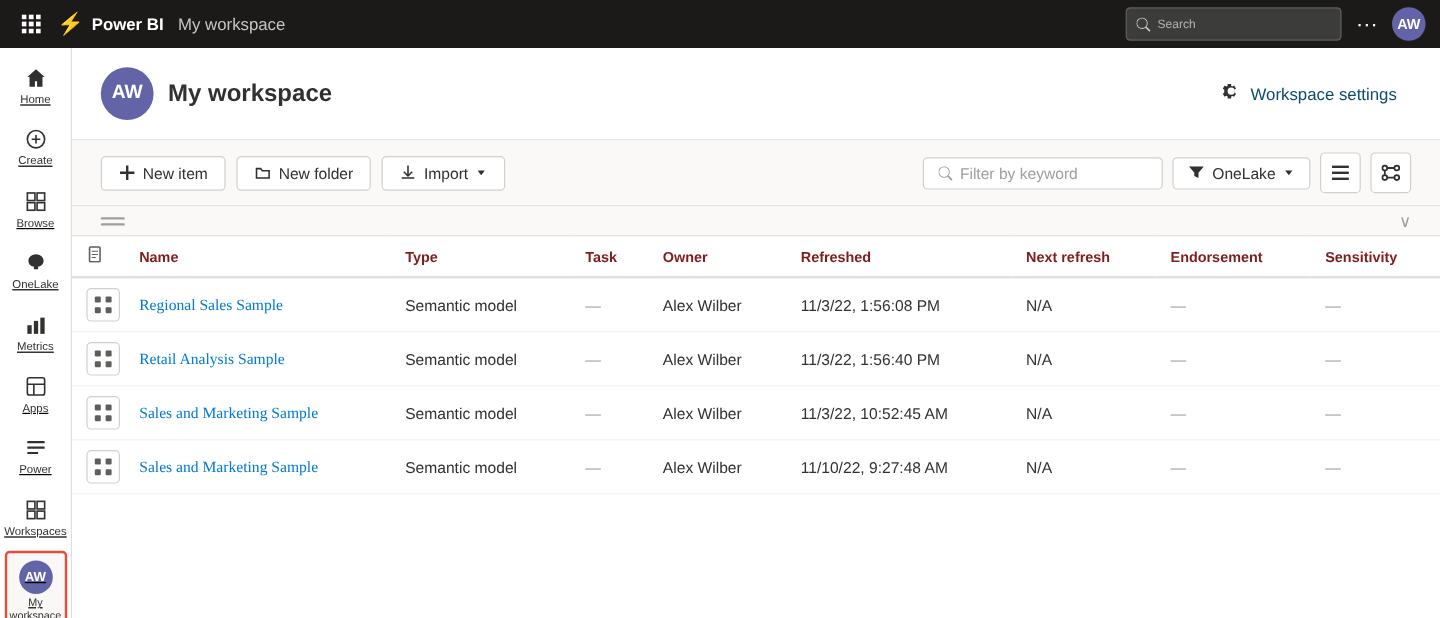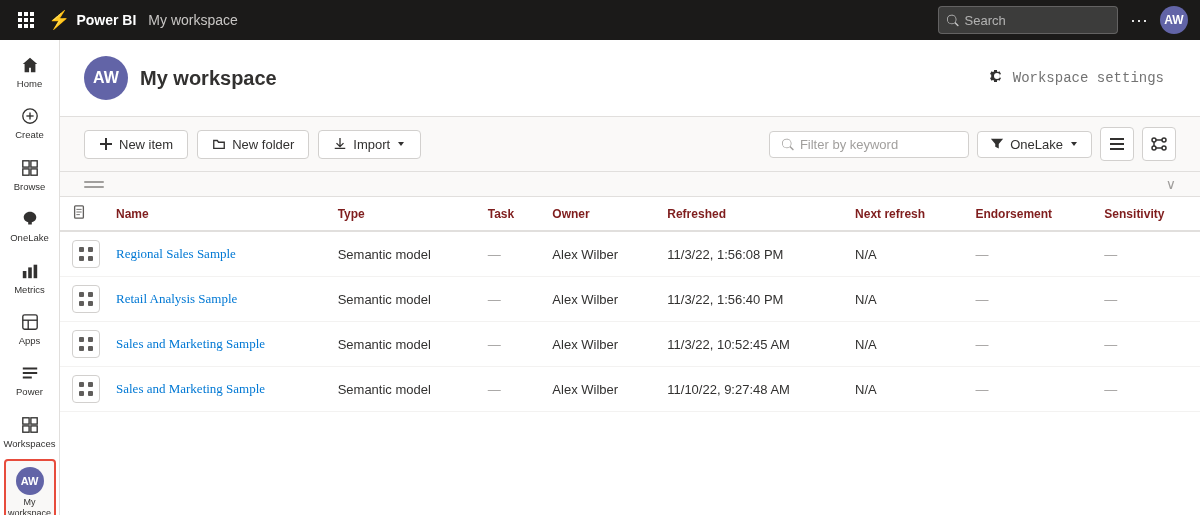--- a/index.html
+++ b/index.html
@@ -52,21 +52,21 @@
       padding: 0 8px;
       gap: 6px;
       color: rgba(255,255,255,0.7);
       cursor: text;
     }
     .search-box input {
       background: transparent;
       border: none;
       outline: none;
       color: rgba(255,255,255,0.9);
-      font-size: 13px;
+      font-size: 10px;
       width: 100%;
     }
     .search-box input::placeholder { color: rgba(255,255,255,0.6); }
     .top-nav .dots-btn {
       color: white;
       background: transparent;
       border: none;
       cursor: pointer;
       font-size: 18px;
       padding: 4px;
@@ -90,20 +90,21 @@
     
     .sidebar {
       width: 60px;
       background: #ffffff;
       border-right: 1px solid #e1dfdd;
       display: flex;
       flex-direction: column;
       align-items: center;
       padding-top: 8px;
       gap: 4px;
+      text-decoration: underline;
     }
     .sidebar-item {
       display: flex;
       flex-direction: column;
       align-items: center;
       justify-content: center;
       width: 52px;
       padding: 6px 4px;
       border-radius: 4px;
       cursor: pointer;
@@ -165,25 +166,24 @@
       color: #323130;
       flex: 1;
     }
     .workspace-settings-btn {
       display: flex;
       align-items: center;
       gap: 6px;
       background: transparent;
       border: none;
       cursor: pointer;
-      color: #737373;
+      color: #0c4a6e;
       font-size: 14px;
       padding: 6px 12px;
       border-radius: 4px;
-      font-family: Liberation Mono, monospace;
     }
     .gear-icon-svg { font-size: 18px; }
 
     
     .toolbar {
       display: flex;
       align-items: center;
       padding: 10px 24px;
       gap: 9px;
       border-bottom: 1px solid #e1dfdd;

